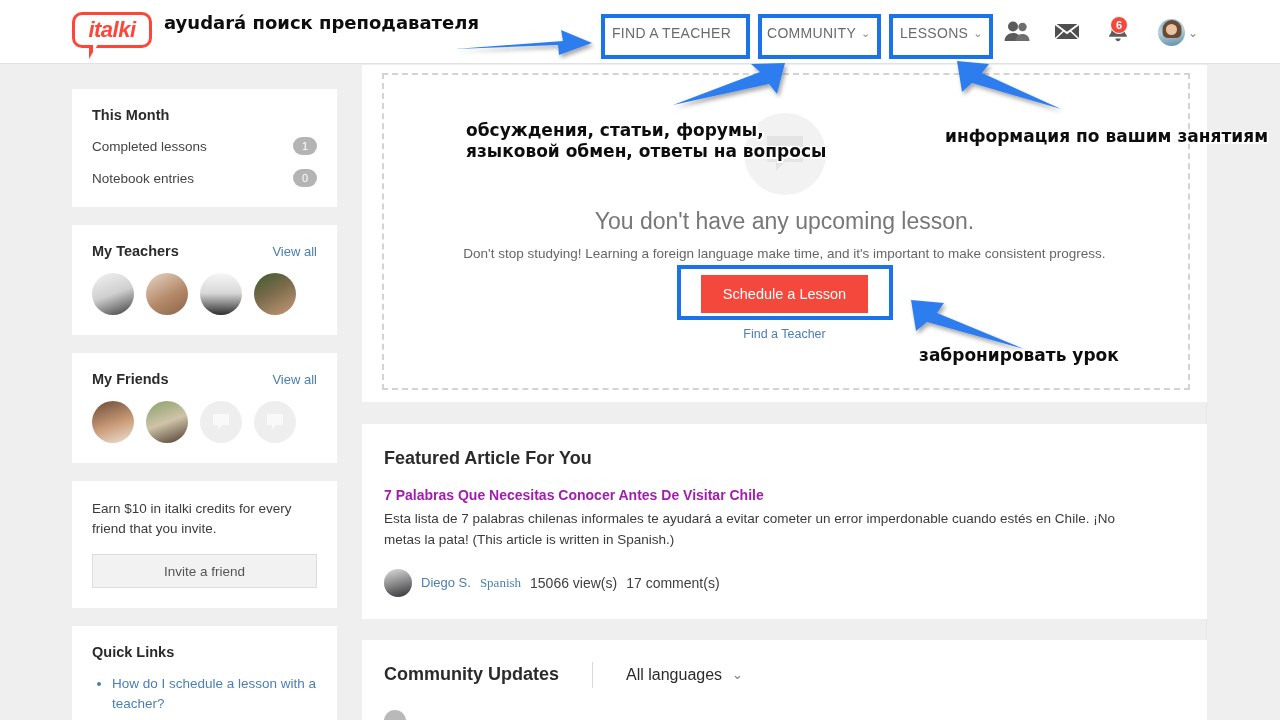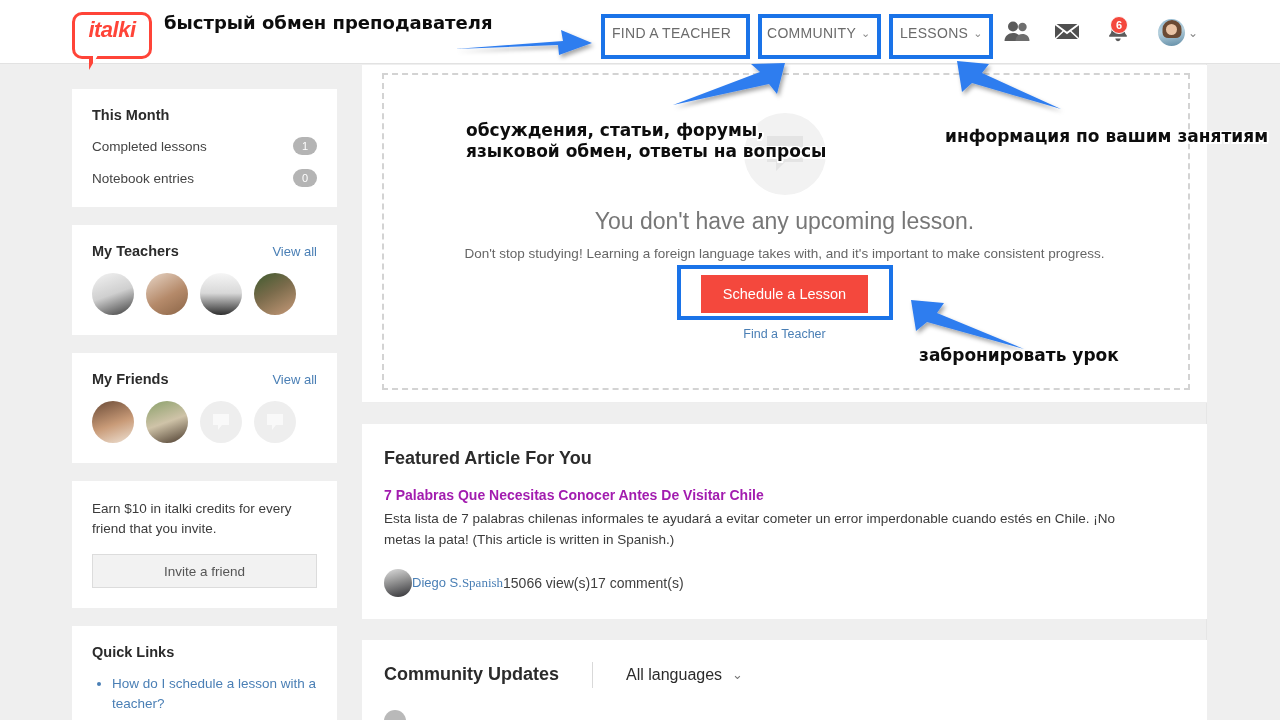--- a/index.html
+++ b/index.html
@@ -13,21 +13,21 @@
 
   
   .topbar {
     position: absolute; left: 0; top: 0; width: 1280px; height: 64px;
     background: #ffffff;
     border-bottom: 1px solid #e2e2e2;
     z-index: 20;
   }
   .logo {
     position: absolute; left: 72px; top: 12px;
-    width: 80px; height: 47px;
+    width: 80px; height: 36px;
     border: 3px solid #ff4438;
     border-radius: 10px;
     color: #ff4438;
     font-size: 22px; font-weight: bold; font-style: italic;
     letter-spacing: -0.5px;
     text-align: center; line-height: 30px;
   }
   .logo::after {
     content: "";
     position: absolute; left: 14px; bottom: -14px;
@@ -160,21 +160,21 @@
     text-align: center; font-size: 12.5px; color: #4a7fb5; cursor: pointer;
   }
 
   .article { margin-top: 21px; padding: 24px 22px 22px 22px; }
   .article h2 { font-size: 18px; color: #2b2b2b; font-weight: bold; }
   .art-title {
     display: block; margin-top: 18px;
     font-size: 14px; font-weight: bold; color: #a21caf; cursor: pointer;
   }
   .art-body { margin-top: 6px; font-size: 13.5px; color: #3b3b3b; line-height: 1.55; max-width: 760px; }
-  .art-meta { display: flex; align-items: center; margin-top: 18px; }
+  .art-meta { display: flex; align-items: center; gap: 9px; margin-top: 18px; }
   .art-av { width: 28px; height: 28px; border-radius: 50%; overflow: hidden; background:#cfcfcf; position: relative;}
   .art-author { font-size: 13px; color: #4a7fb5; cursor: pointer; }
   .art-lang { font-size: 13px; color: #4a7fb5; cursor: pointer; font-family: Liberation Serif, serif; }
   .art-stat { font-size: 14px; color: #404040; }
 
   .community { margin-top: 21px; padding: 22px 22px 10px 22px; }
   .comm-head { display: flex; align-items: center; gap: 15px; }
   .comm-title { font-size: 18px; color: #2b2b2b; font-weight: bold; }
   .comm-div { width: 1px; height: 26px; background: #d9d9d9; margin: 0 18px; }
   .comm-sel { font-size: 16px; color: #2b2b2b; display: flex; align-items: center; gap: 10px; cursor: pointer; }
@@ -323,21 +323,21 @@
     <div class="panel upcoming">
       <div class="dashed"></div>
       <div class="watermark">
         <svg width="48" height="44" viewBox="0 0 48 44">
           <path d="M6 4h36v26H24l-9 9v-9H6z" fill="#e4e4e4"></path>
           <circle cx="20" cy="17" r="3.4" fill="#f2f2f2"></circle>
           <circle cx="30" cy="17" r="3.4" fill="#f2f2f2"></circle>
         </svg>
       </div>
       <div class="empty-title">You don't have any upcoming lesson.</div>
-      <div class="empty-sub">Don't stop studying! Learning a foreign language takes with, and it's important to make consistent progress.</div>
+      <div class="empty-sub">Don't stop studying! Learning a foreign language make time, and it's important to make consistent progress.</div>
       <div class="sched-wrap">
         <button class="sched-btn">Schedule a Lesson</button>
       </div>
       <div class="find-teacher">Find a Teacher</div>
     </div>
 
     <div class="panel article">
       <h2>Featured Article For You</h2>
       <a class="art-title">7 Palabras Que Necesitas Conocer Antes De Visitar Chile</a>
       <div class="art-body">Esta lista de 7 palabras chilenas informales te ayudará a evitar cometer un error imperdonable cuando estés en Chile. ¡No metas la pata! (This article is written in Spanish.)</div>
@@ -389,20 +389,20 @@
 
   <g filter="url(#ashadow)">
     <path d="M1061 109 L982 73 L989 64 L957 61 L962 92 L972 83 Z" fill="#2f7def"></path>
   </g>
 
   <g filter="url(#ashadow)">
     <path d="M1024 349 L937 313 L944 303 L911 300 L916 331 L927 322 Z" fill="#2f7def"></path>
   </g>
 </svg>
 
-<div class="anno-text" style="left:164px; top:12px; font-size:18px;">быстрый обмен преподавателя</div>
+<div class="anno-text" style="left:164px; top:12px; font-size:18px;">ayudará поиск преподавателя</div>
 
 <div class="anno-text" style="left:466px; top:120px; font-size:17px;">обсуждения, статьи, форумы,
 языковой обмен, ответы на вопросы</div>
 
 <div class="anno-text" style="left:945px; top:126px; font-size:17px;">информация по вашим занятиям</div>
 
 <div class="anno-text" style="left:919px; top:345px; font-size:17px;">забронировать урок</div>
 
 </body></html>

